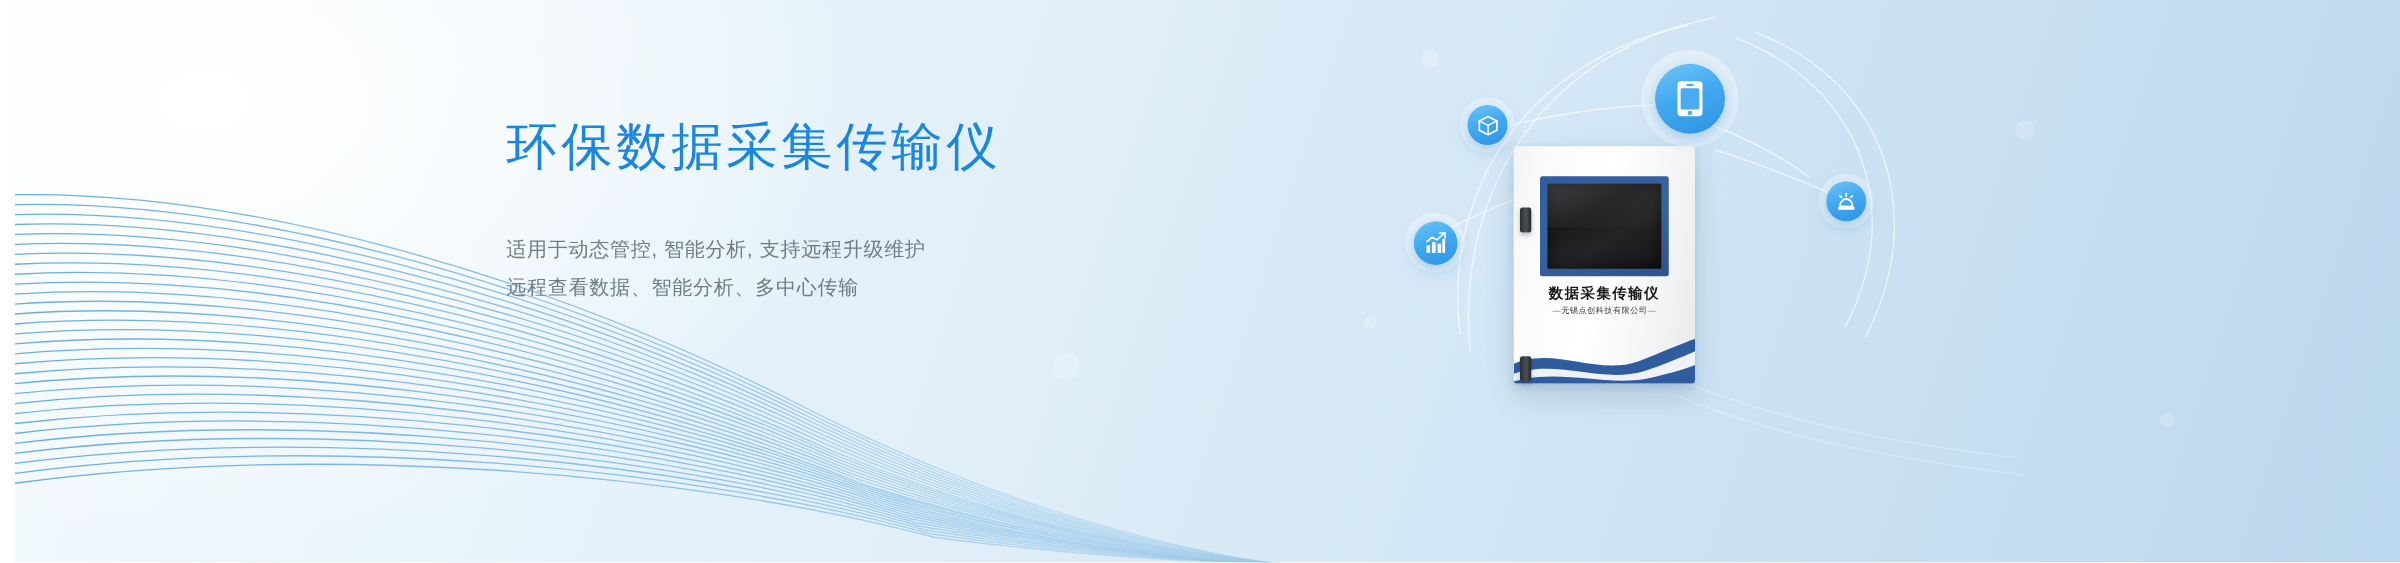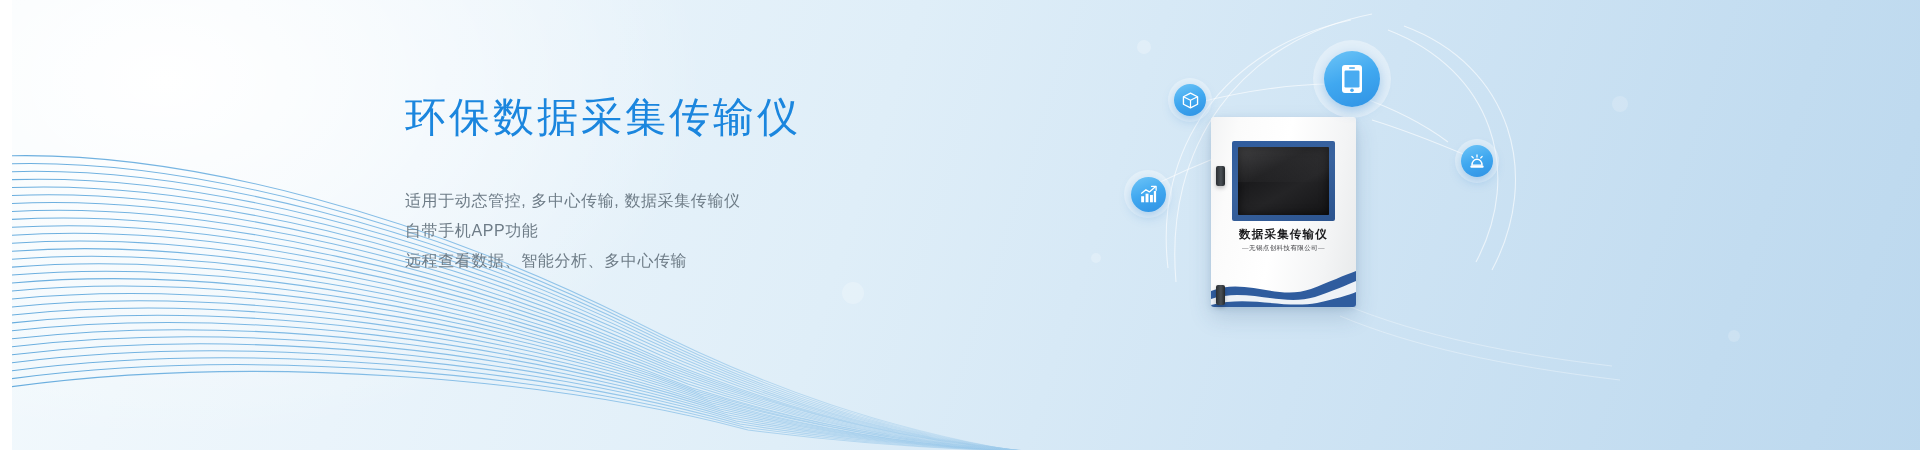--- a/index.html
+++ b/index.html
@@ -161,22 +161,21 @@
       <path d="M-10,364 C 232,332 524,362 724,421 C 864,445 984,452 1062,452"></path>
       <path d="M-10,372 C 234,339 528,367 728,424 C 868,446 988,452 1064,452"></path>
       <path d="M-10,380 C 236,346 532,372 732,427 C 872,447 992,452 1066,452"></path>
       <path d="M-10,388 C 238,353 536,377 736,430 C 876,448 996,452 1068,452"></path>
     </g>
   </svg>
 
   <div class="copy">
     <h1 class="title">环保数据采集传输仪</h1>
     <ul class="sublist">
-      <li>适用于动态管控, 多中心传输, 数据采集传输仪</li>
-      <li>自带手机APP功能</li>
+      <li>适用于动态管控, 智能分析, 支持远程升级维护</li>
       <li>远程查看数据、智能分析、多中心传输</li>
     </ul>
   </div>
 
   <div class="scene">
 
     <svg class="arcs" viewBox="0 0 560 450">
       <g fill="none" stroke="#ffffff" stroke-opacity=".62" stroke-width="1.1">
         <path d="M 279,20 C 150,48 82,150 96,268"></path>
         <path d="M 300,14 C 168,40 92,146 104,282"></path>

